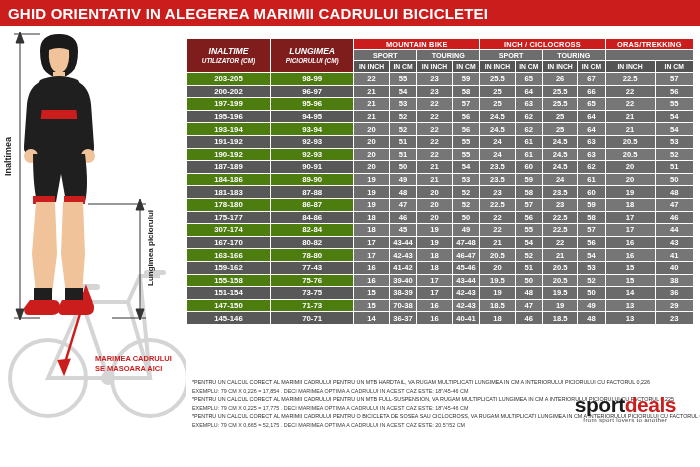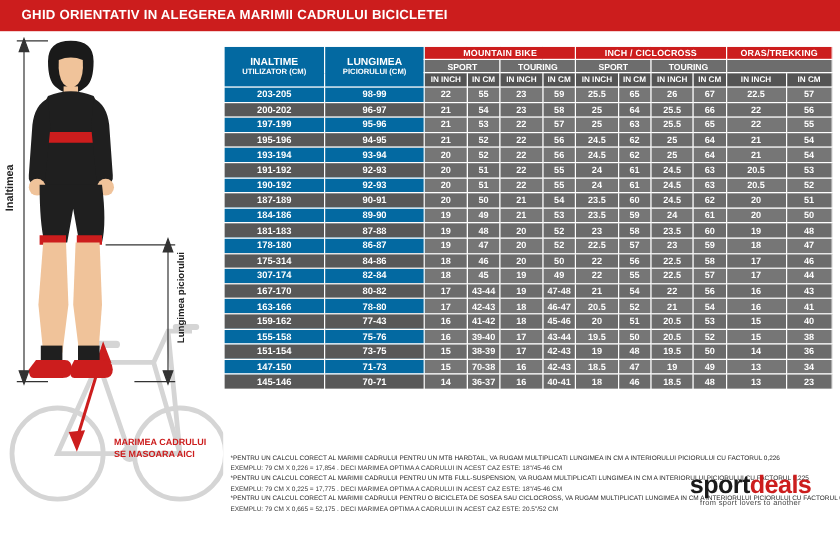--- a/index.html
+++ b/index.html
@@ -12,22 +12,22 @@
     overflow:hidden;
   }
 
   
   .topbar{
     position:absolute; left:0; top:0; width:700px; height:26px;
     background:#cc1d1d;
     display:flex; align-items:center;
   }
   .topbar .title{
-    color:#ffffff; font-size:11px; font-weight:bold; letter-spacing:.2px;
-    padding-left:18px; white-space:nowrap;
+    color:#ffffff; font-size:15px; font-weight:bold; letter-spacing:.2px;
+    padding-left:8px; white-space:nowrap;
   }
 
   
   .leftpane{
     position:absolute; left:0; top:26px; width:186px; height:441px;
   }
 
   .figure-svg{ position:absolute; left:0; top:0; }
 
   .label-height{
@@ -36,21 +36,21 @@
     transform:rotate(-90deg); transform-origin:left top;
     white-space:nowrap;
   }
   .label-leg{
     position:absolute; left:146px; top:260px;
     font-size:8px; color:#222; font-weight:bold;
     transform:rotate(-90deg); transform-origin:left top;
     white-space:nowrap;
   }
   .label-frame{
-    position:absolute; left:95px; top:338px;
+    position:absolute; left:95px; top:328px;
     font-size:7.5px; color:#cc1d1d; font-weight:bold; line-height:10px;
     white-space:nowrap;
   }
 
   
   .tablewrap{
     position:absolute; left:186px; top:38px; width:510px;
   }
   table{ border-collapse:collapse; width:508px; }
   th,td{
@@ -60,25 +60,25 @@
     color:#ffffff;
     padding:0;
     height:12.6px;
     font-weight:bold;
     white-space:nowrap;
   }
   thead th{ background:#545454; }
   th.grp-red{ background:#cc1d1d; font-size:7.4px; height:11px; letter-spacing:.2px;}
   th.sub{ background:#6d6d6d; font-size:7.2px; height:11px;}
   th.unit{ background:#545454; font-size:6.8px; height:12px;}
-  th.stub{ background:#0369a1; font-size:8.6px; line-height:10px; padding:2px 4px; }
+  th.stub{ background:#7f1d1d; font-size:8.6px; line-height:10px; padding:2px 4px;font-style:italic; }
   th.stub .small{ font-size:6.4px; font-weight:bold; display:block; }
   tbody td{ background:#767676; }
   tbody tr:nth-child(even) td{ background:#6b6b6b; }
-  tbody td.stubcell{ background:#0369a1; font-size:7.8px; }
+  tbody td.stubcell{ background:#4d7c0f; font-size:7.8px; }
   tbody tr:nth-child(even) td.stubcell{ background:#585858; }
 
   
   .notes{
     position:absolute; left:192px; top:378px; width:498px;
     font-size:5.4px; color:#2b2b2b; line-height:8.6px;
   }
   .notes div{ white-space:nowrap; }
   .notes .ex{ color:#3a3a3a; }
 
@@ -368,21 +368,21 @@
           <td>20</td>
           <td>52</td>
           <td>22.5</td>
           <td>57</td>
           <td>23</td>
           <td>59</td>
           <td>18</td>
           <td>47</td>
         </tr>
         <tr>
-          <td class="stubcell">175-314</td>
+          <td class="stubcell">175-177</td>
           <td class="stubcell">84-86</td>
           <td>18</td>
           <td>46</td>
           <td>20</td>
           <td>50</td>
           <td>22</td>
           <td>56</td>
           <td>22.5</td>
           <td>58</td>
           <td>17</td>
@@ -477,21 +477,21 @@
           <td class="stubcell">71-73</td>
           <td>15</td>
           <td>70-38</td>
           <td>16</td>
           <td>42-43</td>
           <td>18.5</td>
           <td>47</td>
           <td>19</td>
           <td>49</td>
           <td>13</td>
-          <td>34</td>
+          <td>29</td>
         </tr>
         <tr>
           <td class="stubcell">145-146</td>
           <td class="stubcell">70-71</td>
           <td>14</td>
           <td>36-37</td>
           <td>16</td>
           <td>40-41</td>
           <td>18</td>
           <td>46</td>

